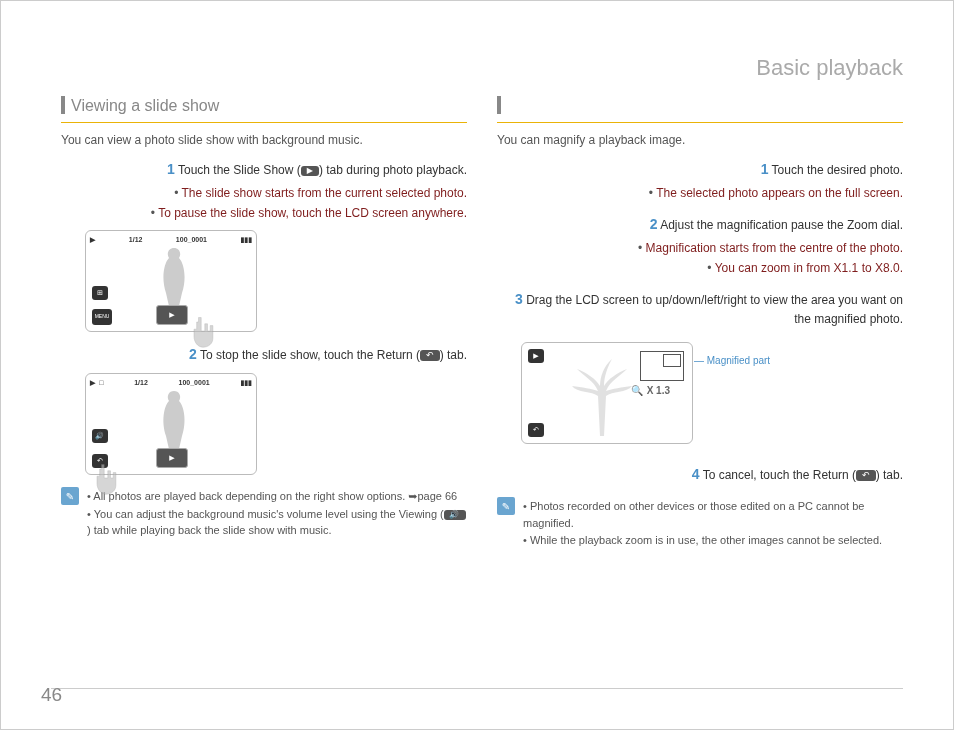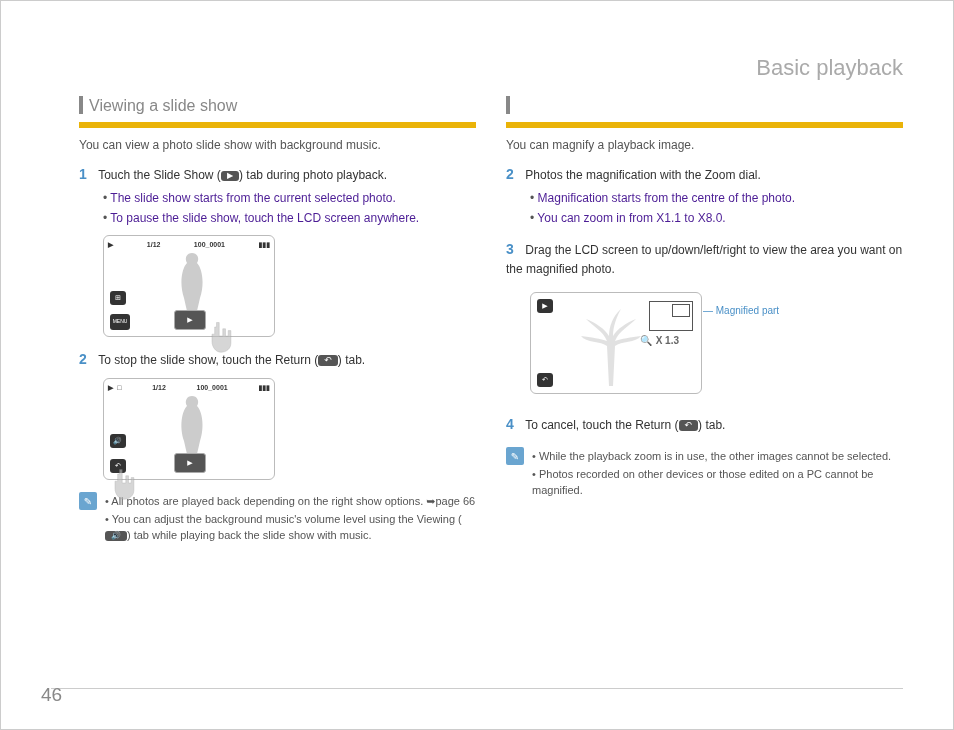--- a/index.html
+++ b/index.html
@@ -7,21 +7,21 @@
     font-family: Arial, Helvetica, sans-serif;
     background: #fff;
     color: #333;
     font-size: 12px;
     line-height: 1.5;
   }
   .page {
     width: 954px;
     height: 730px;
     box-sizing: border-box;
-    padding: 30px 50px 20px 78px;
+    padding: 30px 50px 20px 60px;
     position: relative;
     border: 1px solid #ccc;
   }
   .chapter-title {
     text-align: right;
     font-size: 22px;
     color: #aaa;
     font-weight: 400;
     margin: 20px 0 10px 0;
   }
@@ -31,21 +31,21 @@
     margin-top: 8px;
   }
   .col {
     flex: 1;
   }
   .section-title {
     font-size: 16px;
     color: #888;
     font-weight: 400;
     margin: 0 0 8px 0;
-    border-bottom: 6px solid #eab308;
+    border-bottom: 1px solid #eab308;
     padding-bottom: 4px;
   }
   .section-title .bar {
     display: inline-block;
     width: 4px;
     height: 18px;
     background: #888;
     vertical-align: -3px;
     margin-right: 6px;
   }
@@ -53,20 +53,21 @@
     color: #555;
     margin: 8px 0 10px 0;
   }
   ol.steps {
     list-style: none;
     padding: 0;
     margin: 0;
   }
   ol.steps > li {
     margin-bottom: 12px;
+    text-align: right;
   }
   .step-num {
     display: inline-block;
     font-size: 14px;
     color: #4a90c7;
     font-weight: bold;
     width: 16px;
   }
   .step-text {
     color: #333;
@@ -74,21 +75,21 @@
   ul.sub {
     list-style: none;
     margin: 4px 0 4px 24px;
     padding: 0;
   }
   ul.sub li::before {
     content: "• ";
     color: #555;
   }
   ul.sub li {
-    color: #4c1d95;
+    color: #7f1d1d;
     margin: 2px 0;
   }
   .note-box {
     display: flex;
     gap: 8px;
     margin-top: 10px;
     color: #555;
     font-size: 11px;
   }
   .note-icon {
@@ -288,23 +289,30 @@
     </div>
 
     <div class="col">
       <h3 class="section-title">
         <span class="bar"></span>
       </h3>
       <div class="intro">You can magnify a playback image.</div>
 
       <ol class="steps">
         <li>
+          <span class="step-num">1</span>
+          <span class="step-text">Touch the desired photo.</span>
+          <ul class="sub">
+            <li>The selected photo appears on the full screen.</li>
+          </ul>
+        </li>
+        <li>
           <span class="step-num">2</span>
           <span class="step-text">
-            <span>Photos the magnification with the </span><span class="bold">Zoom dial</span><span>.</span>
+            <span>Adjust the magnification pause the </span><span class="bold">Zoom dial</span><span>.</span>
           </span>
           <ul class="sub">
             <li>Magnification starts from the centre of the photo.</li>
             <li>You can zoom in from X1.1 to X8.0.</li>
           </ul>
         </li>
         <li>
           <span class="step-num">3</span>
           <span class="step-text">Drag the LCD screen to up/down/left/right to view the area you want on the magnified photo.</span>
 
@@ -326,22 +334,22 @@
           <span class="step-num">4</span>
           <span class="step-text">
             <span>To cancel, touch the Return (</span><span class="inline-icon ret-arrow"></span><span>) tab.</span>
           </span>
         </li>
       </ol>
 
       <div class="note-box">
         <div class="note-icon">✎</div>
         <ul class="note-items">
+          <li>Photos recorded on other devices or those edited on a PC cannot be magnified.</li>
           <li>While the playback zoom is in use, the other images cannot be selected.</li>
-          <li>Photos recorded on other devices or those edited on a PC cannot be magnified.</li>
         </ul>
       </div>
     </div>
 
   </div>
 
   <div class="page-num-line"></div>
   <div class="page-num">46</div>
 </div>
 

